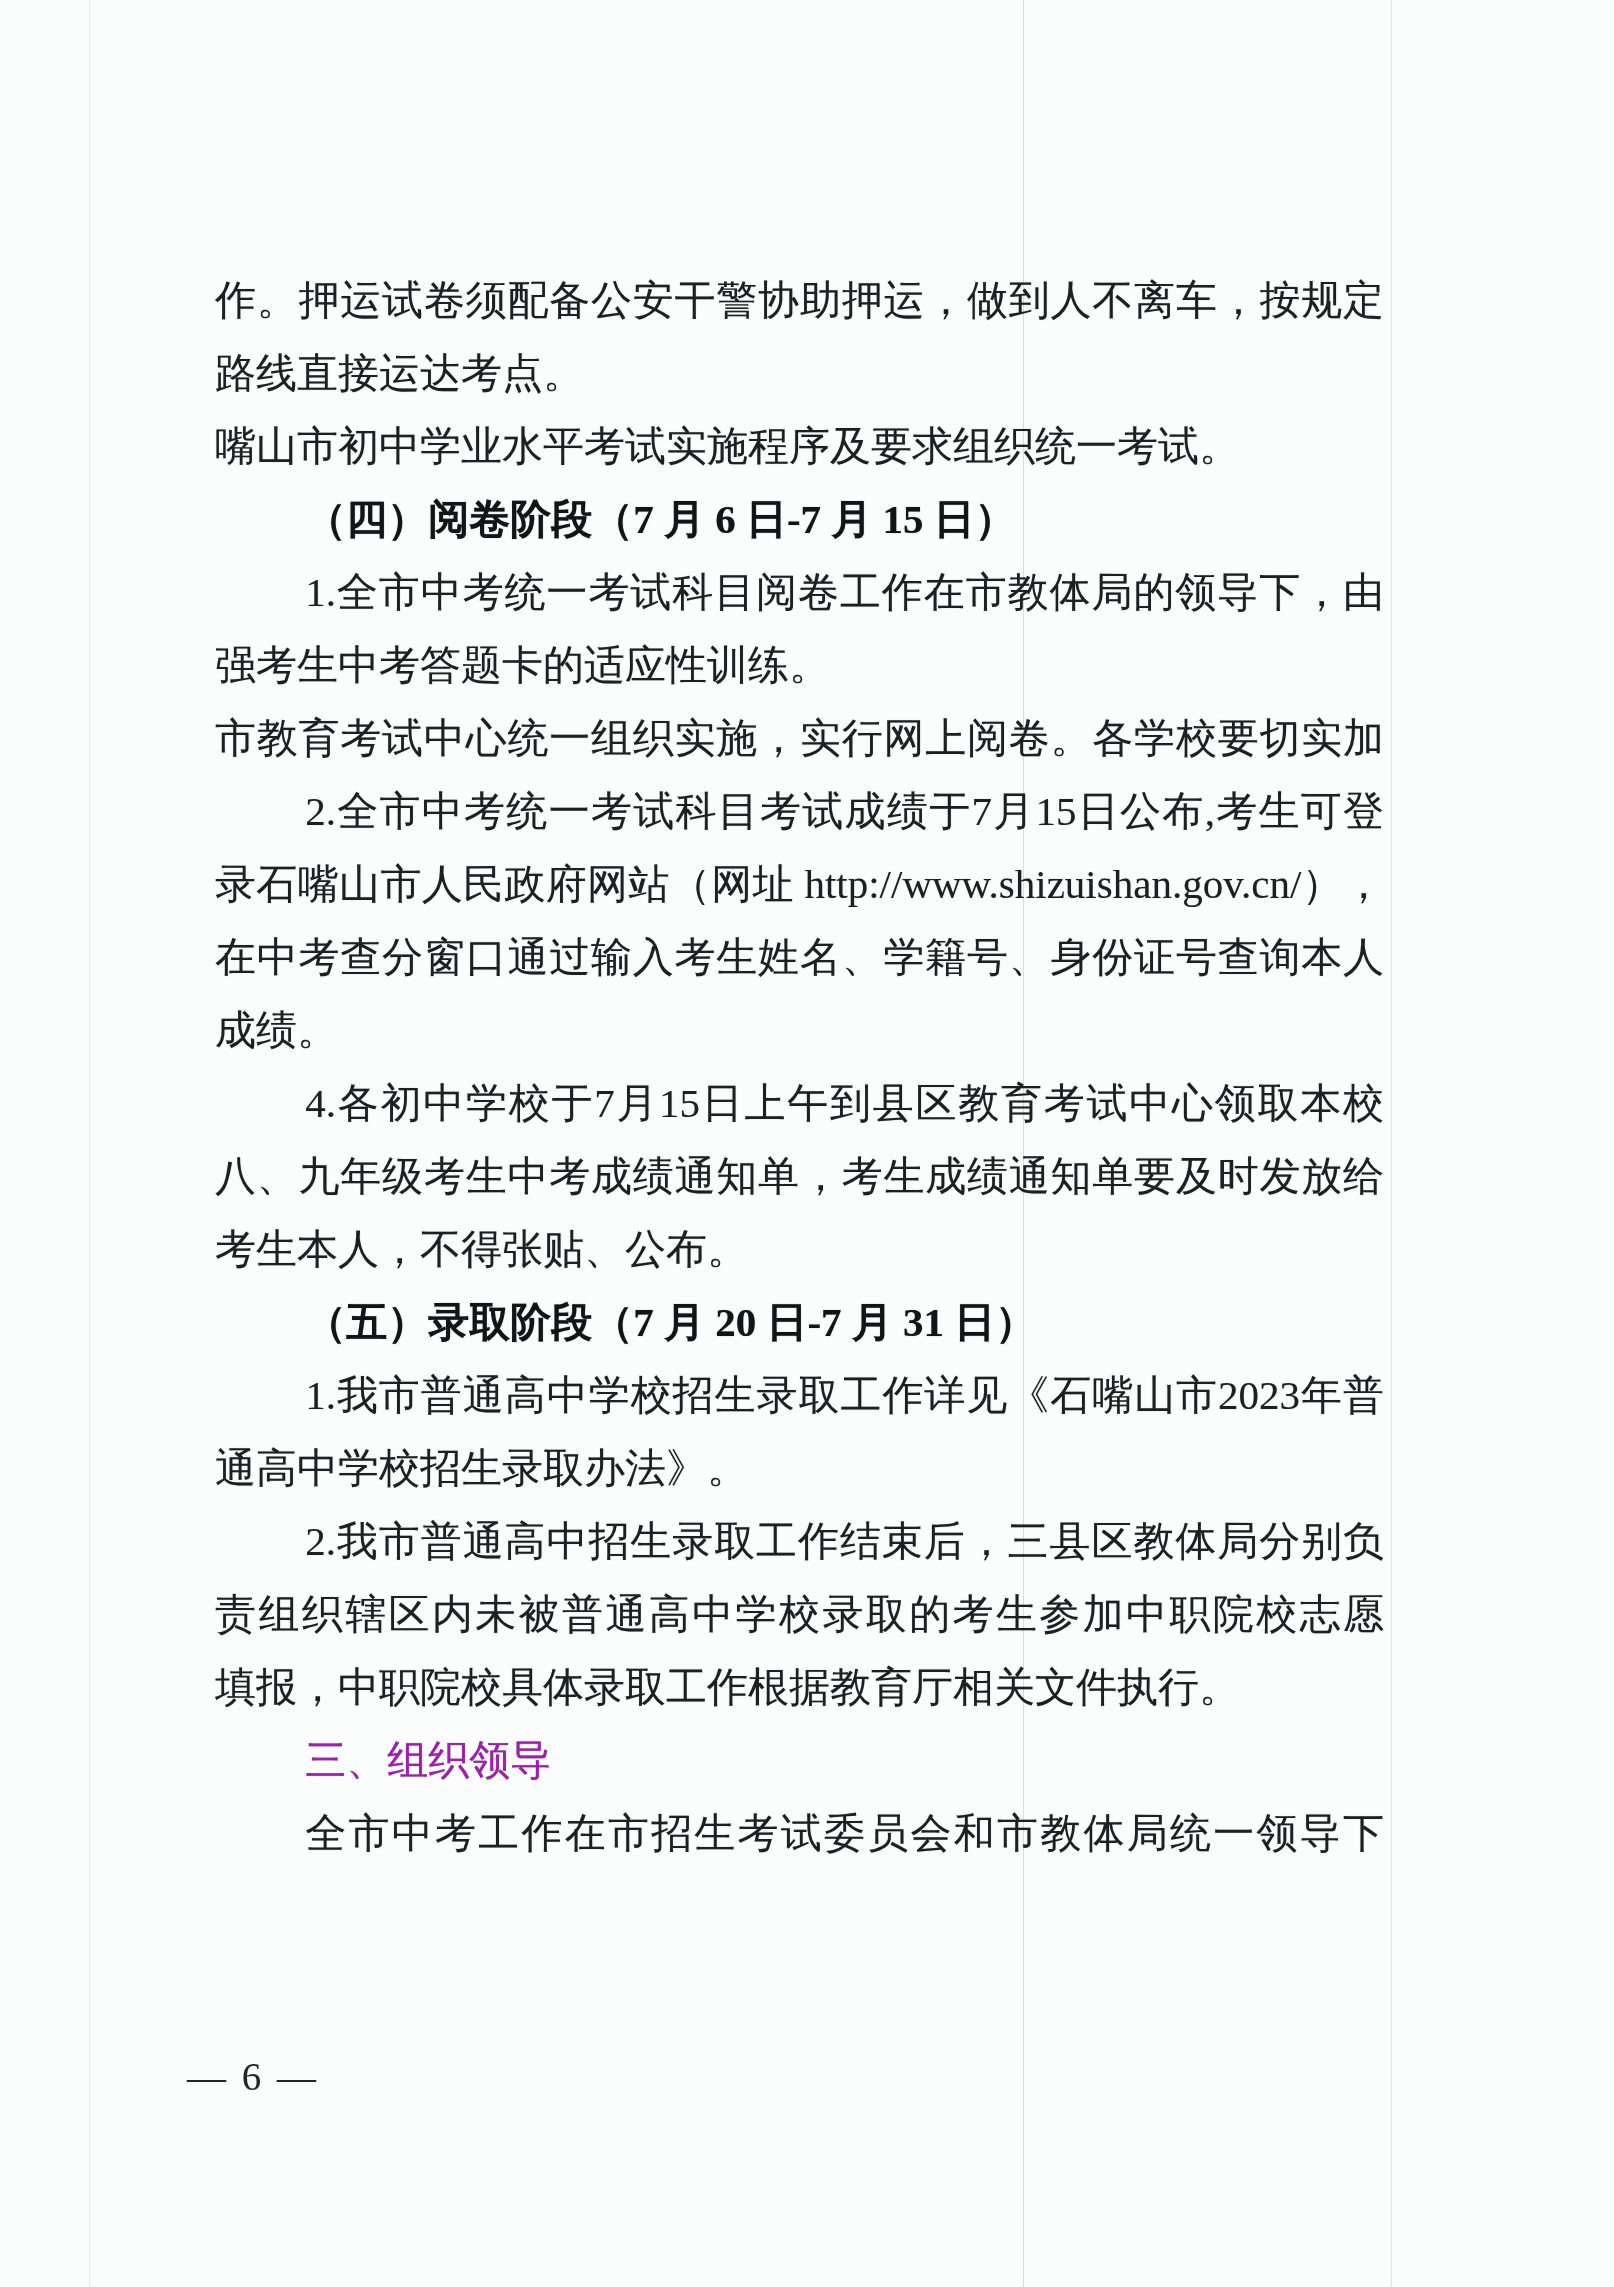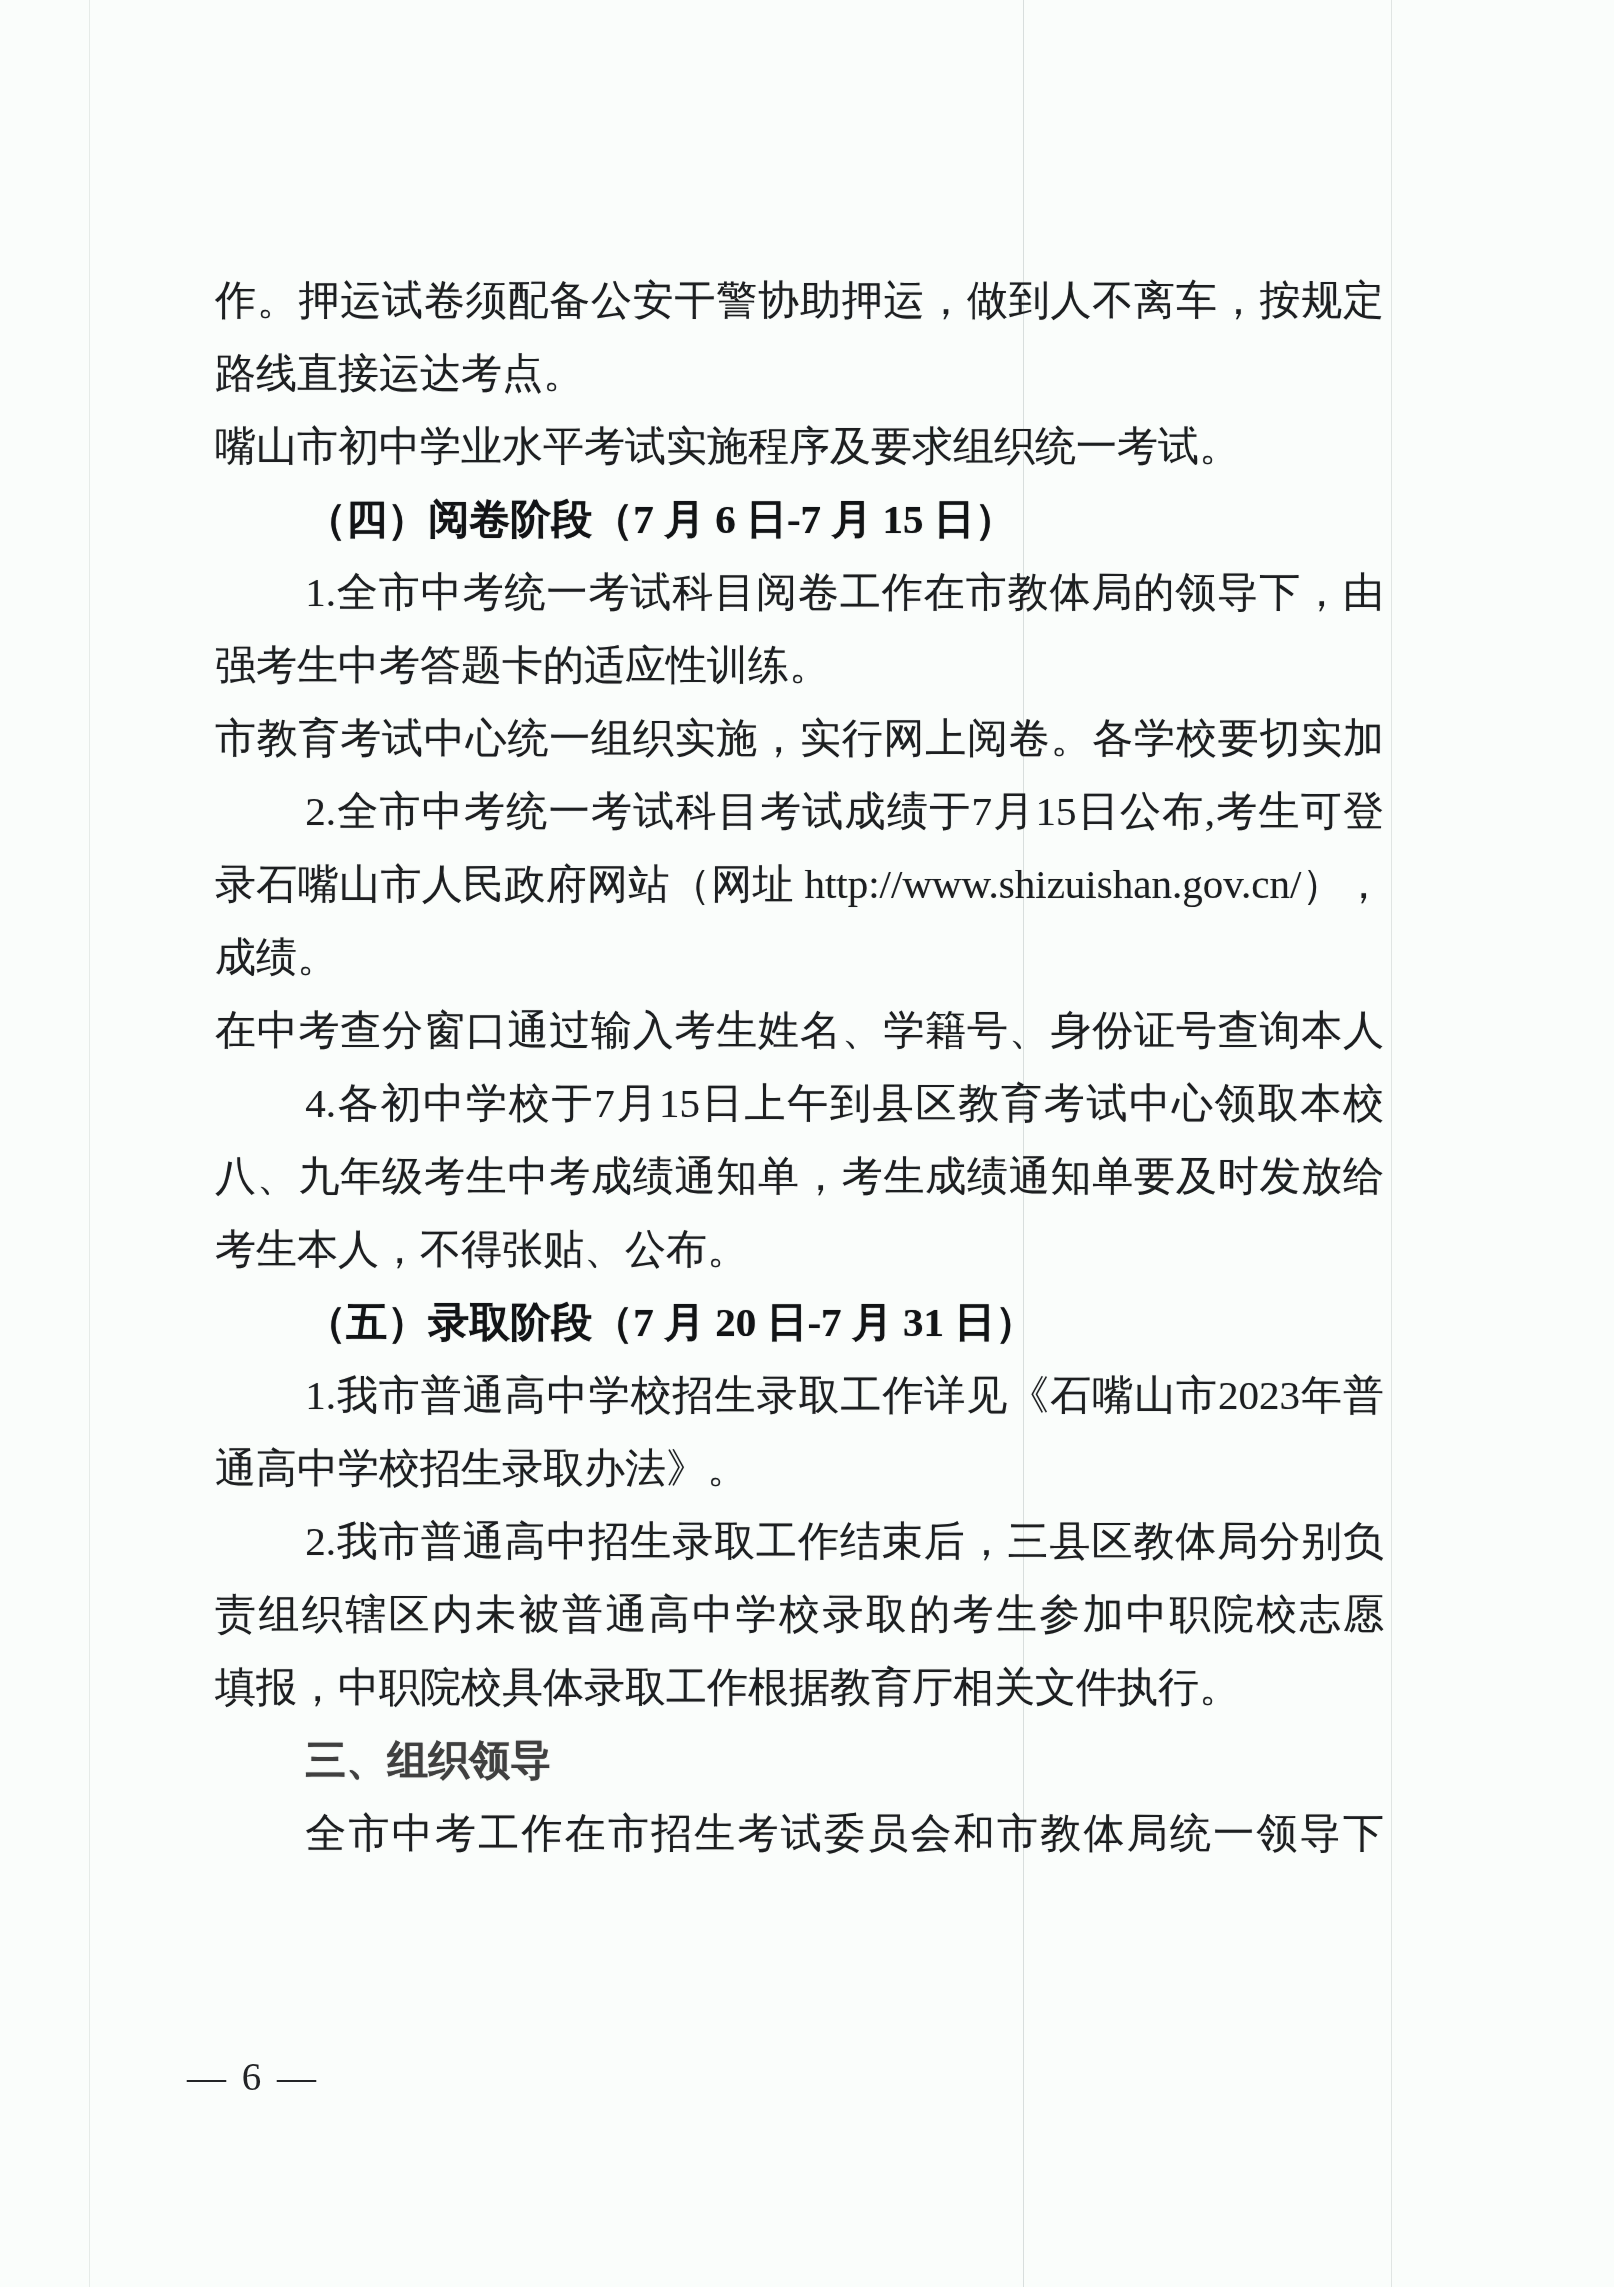--- a/index.html
+++ b/index.html
@@ -49,22 +49,22 @@
     text-justify:inter-character;
   }
   .line.indent{ text-indent:2.2em; }
   .line.heading{
     font-weight:700;
     color:#121416;
     text-shadow:0 0 1px rgba(10,12,14,0.55);
   }
   .line.heading-sans{
     font-family:"Liberation Sans","DejaVu Sans",sans-serif;
-    font-weight:700;
-    color:#404040;
+    font-weight:400;
+    color:#a21caf;
     text-shadow:0 0 1px rgba(10,12,14,0.5);
   }
   .page-footer{
     position:absolute;
     left:187px;
     top:2051px;
     font-size:39px;
     line-height:51px;
     letter-spacing:3px;
     color:#232527;
@@ -81,22 +81,22 @@
   <main class="content" id="lines-container">
       <div class="line justify">作。押运试卷须配备公安干警协助押运，做到人不离车，按规定</div>
       <div class="line">路线直接运达考点。</div>
       <div class="line">嘴山市初中学业水平考试实施程序及要求组织统一考试。</div>
       <div class="line heading indent">（四）阅卷阶段（7 月 6 日-7 月 15 日）</div>
       <div class="line indent justify">1.全市中考统一考试科目阅卷工作在市教体局的领导下，由</div>
       <div class="line">强考生中考答题卡的适应性训练。</div>
       <div class="line justify">市教育考试中心统一组织实施，实行网上阅卷。各学校要切实加</div>
       <div class="line indent justify">2.全市中考统一考试科目考试成绩于7月15日公布,考生可登</div>
       <div class="line justify">录石嘴山市人民政府网站（网址 http://www.shizuishan.gov.cn/），</div>
+      <div class="line justify">在中考查分窗口通过输入考生姓名、学籍号、身份证号查询本人</div>
       <div class="line">成绩。</div>
-      <div class="line justify">在中考查分窗口通过输入考生姓名、学籍号、身份证号查询本人</div>
       <div class="line indent justify">4.各初中学校于7月15日上午到县区教育考试中心领取本校</div>
       <div class="line justify">八、九年级考生中考成绩通知单，考生成绩通知单要及时发放给</div>
       <div class="line">考生本人，不得张贴、公布。</div>
       <div class="line heading indent">（五）录取阶段（7 月 20 日-7 月 31 日）</div>
       <div class="line indent justify">1.我市普通高中学校招生录取工作详见《石嘴山市2023年普</div>
       <div class="line">通高中学校招生录取办法》。</div>
       <div class="line indent justify">2.我市普通高中招生录取工作结束后，三县区教体局分别负</div>
       <div class="line justify">责组织辖区内未被普通高中学校录取的考生参加中职院校志愿</div>
       <div class="line">填报，中职院校具体录取工作根据教育厅相关文件执行。</div>
       <div class="line heading-sans indent">三、组织领导</div>

